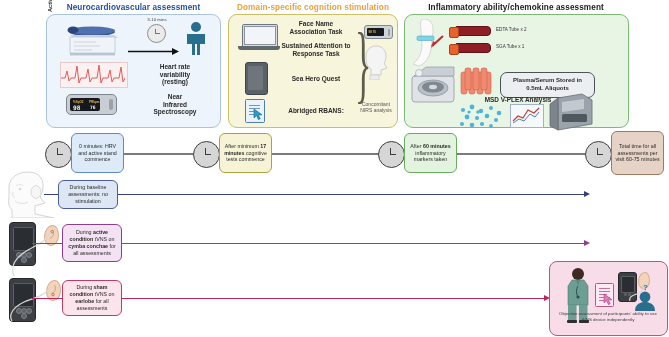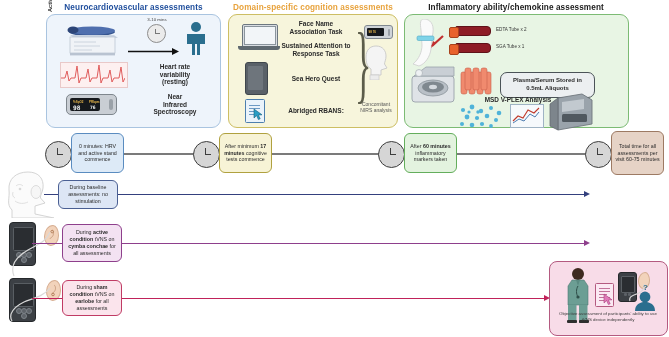--- a/index.html
+++ b/index.html
@@ -115,22 +115,22 @@
   .qmark{position:absolute;font-size:8px;color:#2f6d8e;font-weight:bold;}
 
   .cursor-arrow{position:absolute;}
   .form-card{position:absolute;width:17px;height:22px;background:#fbe9f3;
       border:1.1px solid #b45a80;border-radius:1.5px;}
   .form-line{position:absolute;height:1.1px;background:#c2739a;left:2.5px;}
 </style>
 </head>
 <body>
 
-<div class="abs panel-title" style="left:46px;top:3px;width:175px;color:#1f4e9c;">Neurocardiovascular assessments</div>
-<div class="abs panel-title" style="left:222px;top:3px;width:182px;color:#e8a33d;">Domain-specific cognition assessments</div>
+<div class="abs panel-title" style="left:46px;top:3px;width:175px;color:#1f4e9c;">Neurocardiovascular assessment</div>
+<div class="abs panel-title" style="left:222px;top:3px;width:182px;color:#e8a33d;">Domain-specific cognition stimulation</div>
 <div class="abs panel-title" style="left:396px;top:3px;width:240px;color:#1a1a1a;">Inflammatory ability/chemokine assessment</div>
 
 <div class="panel" id="panel-neuro"></div>
 
 <div class="abs" style="left:44px;top:20px;width:50px;height:12px;transform:rotate(-90deg);transform-origin:left top;
             font-size:5.6px;font-weight:bold;text-align:center;line-height:12px;">
   <span>Active Stand</span>
 </div>
 
 <div class="abs" style="left:62px;top:22px;">

